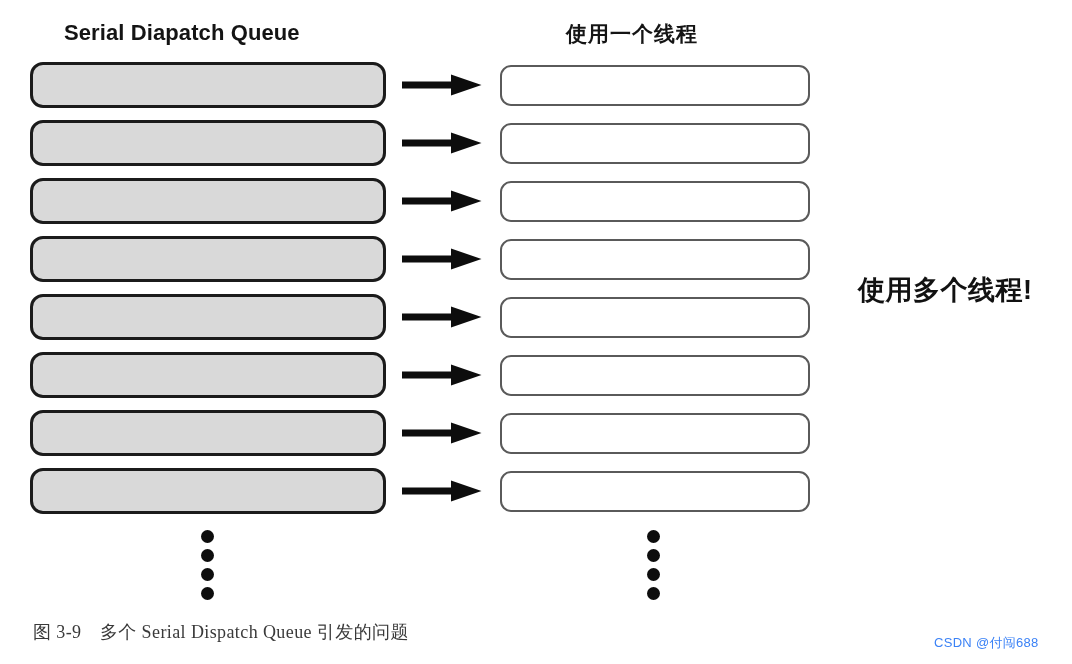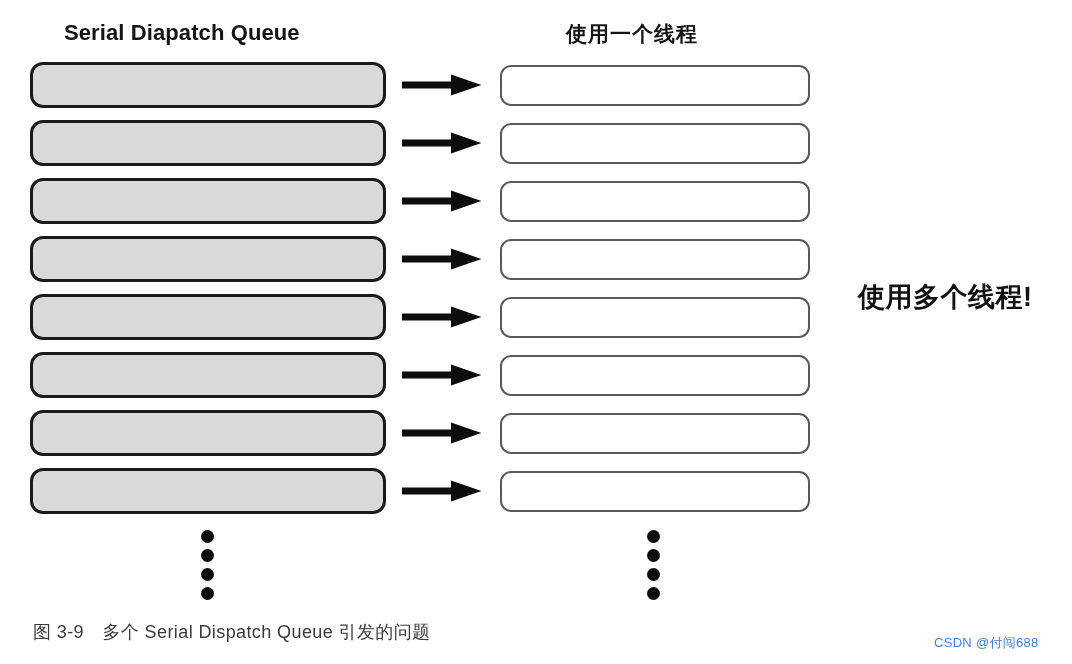--- a/index.html
+++ b/index.html
@@ -97,37 +97,38 @@
     background: #0d0d0d;
     margin-bottom: 6px;
   }
   #dots-left  { left: 201px; top: 530px; }
   #dots-right { left: 647px; top: 530px; }
 
   
   #annotation {
     position: absolute;
     left: 858px;
-    top: 279px;
+    top: 272px;
     font-size: 27px;
     font-weight: bold;
     color: #111111;
     white-space: nowrap;
     letter-spacing: 0.5px;
   }
 
   
   #caption {
     position: absolute;
     left: 33px;
     top: 620px;
     font-size: 18px;
     color: #3a3a3a;
     white-space: nowrap;
     letter-spacing: 0.4px;
+    font-family: Liberation Serif, serif;
   }
 
   
   #watermark {
     position: absolute;
     left: 934px;
     top: 634px;
     font-size: 13px;
     color: #3b82f6;
     white-space: nowrap;

